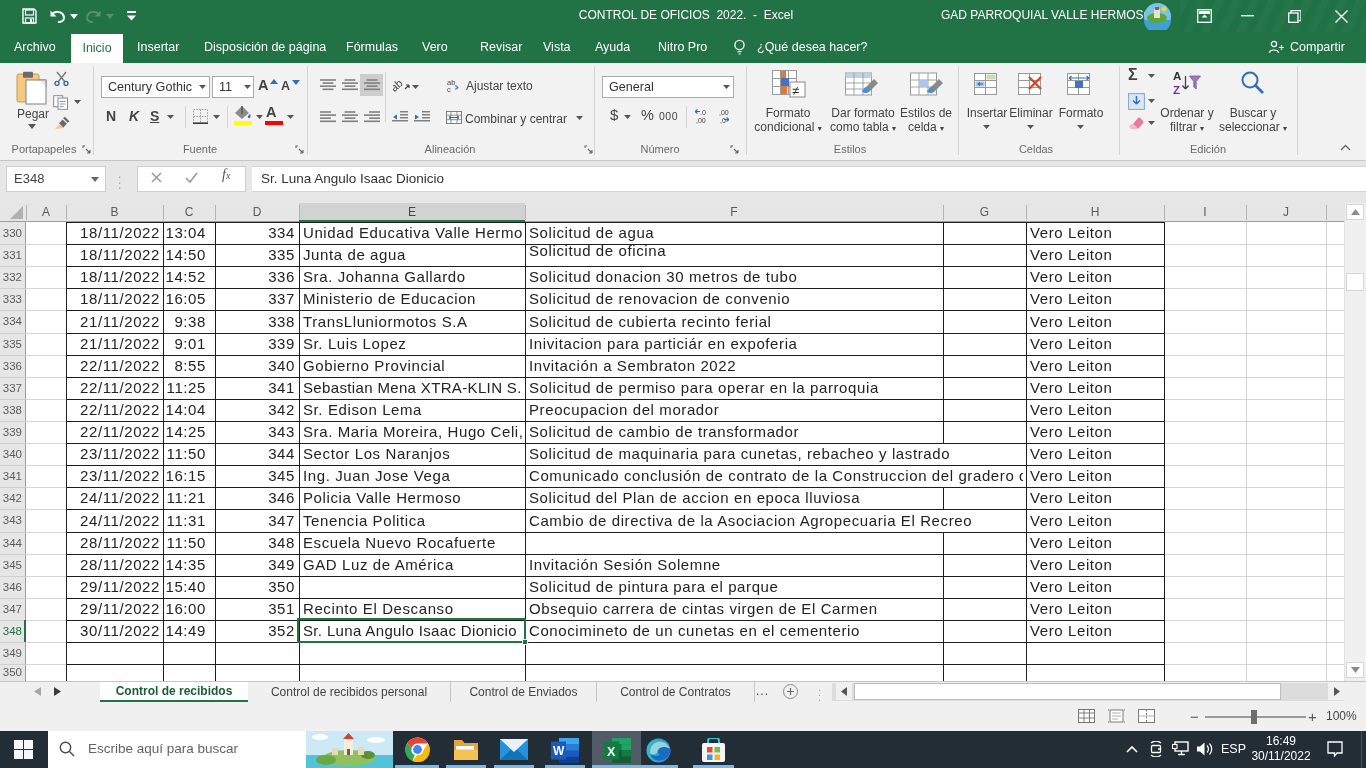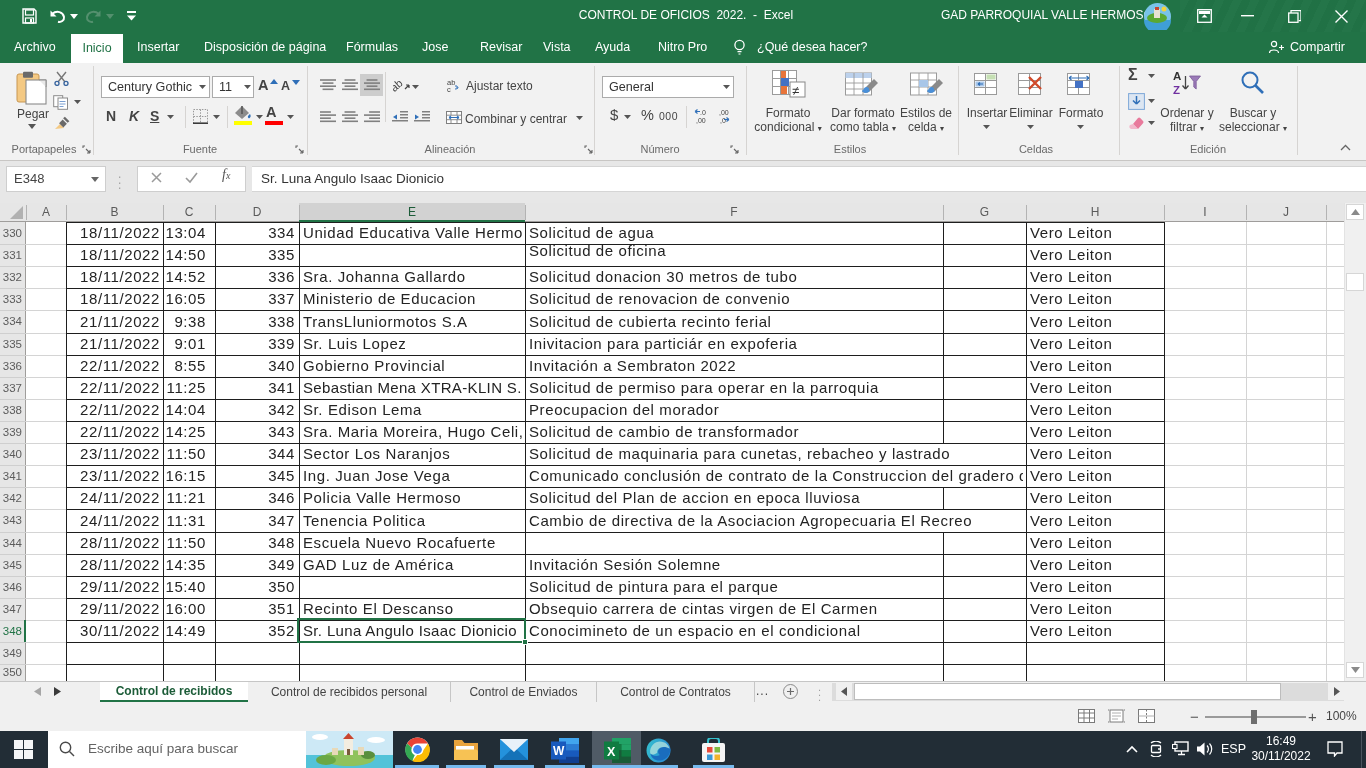--- a/index.html
+++ b/index.html
@@ -66,21 +66,21 @@
 <path d="M3 3 v-2.3 h10 v10 h-2.3" fill="none" stroke="#fff" stroke-width="1.3"></path>
     </svg>
 <svg class="abs" style="left:1335px;top:10px" width="13" height="13" viewBox="0 0 13 13">
 <path d="M0.5 0.5 L12.5 12.5 M12.5 0.5 L0.5 12.5" stroke="#fff" stroke-width="1.4"></path>
     </svg>
 <div class="abs" style="left:0;top:32px;width:1366px;height:31px;background:#217346"></div>
 <div class="abs tabtxt" style="left:14px;top:32px">Archivo</div>
 <div class="abs tabtxt" style="left:137px;top:32px">Insertar</div>
 <div class="abs tabtxt" style="left:204px;top:32px">Disposición de página</div>
 <div class="abs tabtxt" style="left:346px;top:32px">Fórmulas</div>
-<div class="abs tabtxt" style="left:422px;top:32px">Jose</div>
+<div class="abs tabtxt" style="left:422px;top:32px">Vero</div>
 <div class="abs tabtxt" style="left:480px;top:32px">Revisar</div>
 <div class="abs tabtxt" style="left:543px;top:32px">Vista</div>
 <div class="abs tabtxt" style="left:595px;top:32px">Ayuda</div>
 <div class="abs tabtxt" style="left:658px;top:32px">Nitro Pro</div>
 <div class="abs" style="left:71px;top:34px;width:52px;height:29px;background:#fff"></div>
 <div class="abs" style="left:71px;top:34px;width:52px;height:29px;color:#217346;font-size:12.5px;line-height:29px;text-align:center">Inicio</div>
 <svg class="abs" style="left:733px;top:39px" width="13" height="17" viewBox="0 0 13 17">
 <circle cx="6.5" cy="6" r="4.6" fill="none" stroke="#fff" stroke-width="1.3"></circle>
 <path d="M4.5 10.5 h4 M4.5 12.7 h4 M5.5 15 h2" stroke="#fff" stroke-width="1.2"></path>
     </svg>
@@ -539,20 +539,21 @@
 <div class="abs" style="left:66px;top:664px;width:1098px;height:1px;background:#1e1e1e"></div>
 <div class="cell num" style="left:67px;top:222px;width:93px;line-height:22px;height:22px">18/11/2022</div>
 <div class="cell num" style="left:164px;top:222px;width:42px;line-height:22px;height:22px">13:04</div>
 <div class="cell num" style="left:216px;top:222px;width:79px;line-height:22px;height:22px">334</div>
 <div class="cell" style="left:303px;top:222px;width:219px;line-height:22px;height:22px">Unidad Educativa Valle Hermosa</div>
 <div class="cell" style="left:529px;top:222px;width:412px;line-height:22px;height:22px">Solicitud de agua</div>
 <div class="cell" style="left:1030px;top:222px;width:130px;line-height:22px;height:22px">Vero Leiton</div>
 <div class="cell num" style="left:67px;top:244px;width:93px;line-height:22px;height:22px">18/11/2022</div>
 <div class="cell num" style="left:164px;top:244px;width:42px;line-height:22px;height:22px">14:50</div>
 <div class="cell num" style="left:216px;top:244px;width:79px;line-height:22px;height:22px">335</div>
+<div class="cell" style="left:303px;top:244px;width:219px;line-height:22px;height:22px">Junta de agua</div>
 <div class="cell" style="left:529px;top:240px;width:412px;line-height:22px;height:22px">Solicitud de oficina</div>
 <div class="cell" style="left:1030px;top:244px;width:130px;line-height:22px;height:22px">Vero Leiton</div>
 <div class="cell num" style="left:67px;top:266px;width:93px;line-height:22px;height:22px">18/11/2022</div>
 <div class="cell num" style="left:164px;top:266px;width:42px;line-height:22px;height:22px">14:52</div>
 <div class="cell num" style="left:216px;top:266px;width:79px;line-height:22px;height:22px">336</div>
 <div class="cell" style="left:303px;top:266px;width:219px;line-height:22px;height:22px">Sra. Johanna Gallardo</div>
 <div class="cell" style="left:529px;top:266px;width:412px;line-height:22px;height:22px">Solicitud donacion 30 metros de tubo</div>
 <div class="cell" style="left:1030px;top:266px;width:130px;line-height:22px;height:22px">Vero Leiton</div>
 <div class="cell num" style="left:67px;top:288px;width:93px;line-height:22px;height:22px">18/11/2022</div>
 <div class="cell num" style="left:164px;top:288px;width:42px;line-height:22px;height:22px">16:05</div>
@@ -639,21 +640,21 @@
 <div class="cell num" style="left:67px;top:598px;width:93px;line-height:22px;height:22px">29/11/2022</div>
 <div class="cell num" style="left:164px;top:598px;width:42px;line-height:22px;height:22px">16:00</div>
 <div class="cell num" style="left:216px;top:598px;width:79px;line-height:22px;height:22px">351</div>
 <div class="cell" style="left:303px;top:598px;width:219px;line-height:22px;height:22px">Recinto El Descanso</div>
 <div class="cell" style="left:529px;top:598px;width:412px;line-height:22px;height:22px">Obsequio carrera de cintas virgen de El Carmen</div>
 <div class="cell" style="left:1030px;top:598px;width:130px;line-height:22px;height:22px">Vero Leiton</div>
 <div class="cell num" style="left:67px;top:620px;width:93px;line-height:22px;height:22px">30/11/2022</div>
 <div class="cell num" style="left:164px;top:620px;width:42px;line-height:22px;height:22px">14:49</div>
 <div class="cell num" style="left:216px;top:620px;width:79px;line-height:22px;height:22px">352</div>
 <div class="cell" style="left:303px;top:620px;width:219px;letter-spacing:0.35px;line-height:22px;height:22px">Sr. Luna Angulo Isaac Dionicio</div>
-<div class="cell" style="left:529px;top:620px;width:412px;line-height:22px;height:22px">Conocimineto de un espacio en el condicional</div>
+<div class="cell" style="left:529px;top:620px;width:412px;line-height:22px;height:22px">Conocimineto de un cunetas en el cementerio</div>
 <div class="cell" style="left:1030px;top:620px;width:130px;line-height:22px;height:22px">Vero Leiton</div>
 <div class="abs" style="left:297px;top:618px;width:229px;height:25px;border:2px solid #217346"></div>
 <div class="abs" style="left:522px;top:639px;width:6px;height:6px;background:#217346;border:1px solid #fff"></div>
 <div class="abs" style="left:1344px;top:203px;width:22px;height:478px;background:#f0f0f0;border-left:1px solid #e3e3e3"></div>
 <div class="abs" style="left:1346px;top:204px;width:18px;height:16px;background:#fff;border:1px solid #d6d6d6"></div>
 <svg class="abs" style="left:1351px;top:209px" width="9" height="6" viewBox="0 0 9 6">
       <path d="M4.5 0 L9 6 H0 z" fill="#8a8a8a"></path>
     </svg>
 <div class="abs" style="left:1346px;top:273px;width:18px;height:18px;background:#fff;border:1px solid #d6d6d6"></div>
 <div class="abs" style="left:1346px;top:662px;width:18px;height:16px;background:#fff;border:1px solid #d6d6d6"></div>

